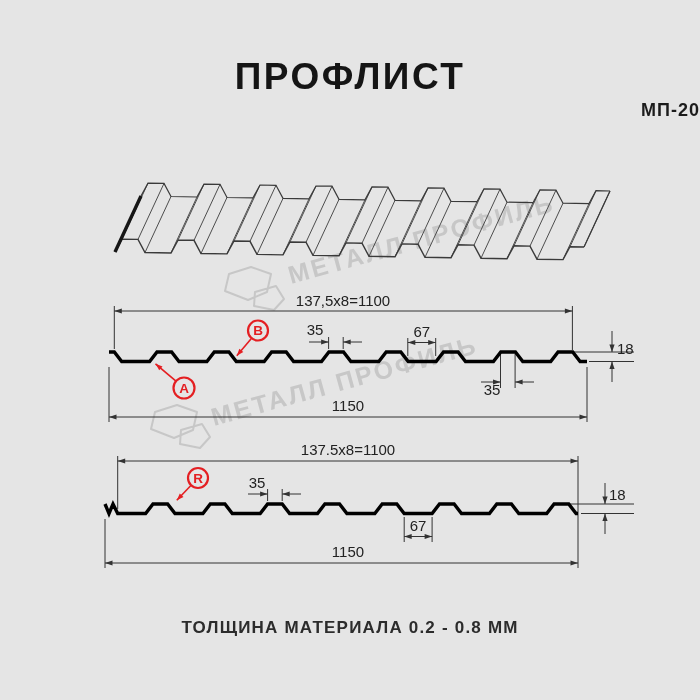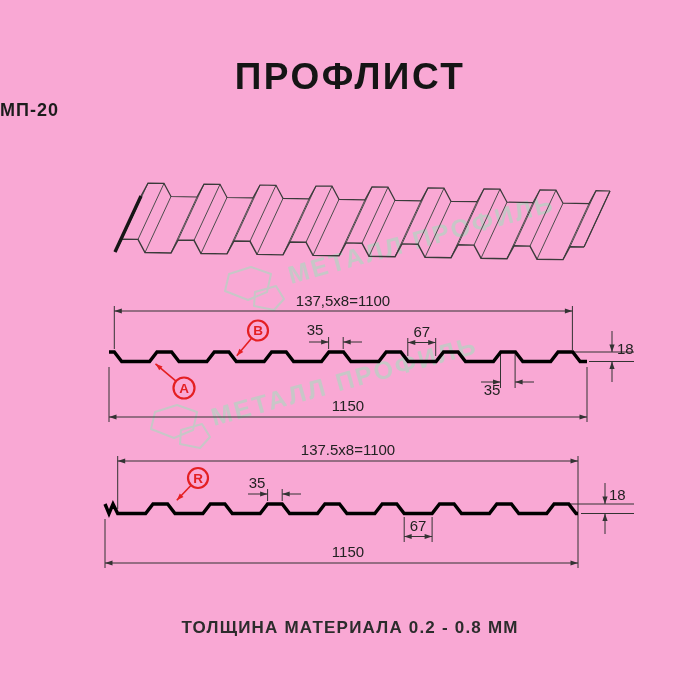--- a/index.html
+++ b/index.html
@@ -1,20 +1,20 @@
 <!DOCTYPE html>
 <html><head>
 <meta charset="utf-8">
 <style>
   html,body{margin:0;padding:0;background:#fff;}
-  .page{position:relative;width:700px;height:700px;background:#f9a8d4;overflow:hidden;
+  .page{position:relative;width:700px;height:700px;background:#e5e5e5;overflow:hidden;
         font-family:"Liberation Sans","DejaVu Sans",sans-serif;}
   .title{position:absolute;left:0;top:56px;width:100%;text-align:center;
          font-size:37px;font-weight:700;letter-spacing:2.5px;color:#151515;}
-  .subtitle{position:absolute;left:0;top:100px;width:100%;text-align:left;
+  .subtitle{position:absolute;left:0;top:100px;width:100%;text-align:right;
          font-size:18px;font-weight:700;letter-spacing:1px;color:#1c1c1c;}
   .footer{position:absolute;left:0;top:618px;width:100%;text-align:center;
          font-size:17px;font-weight:700;letter-spacing:1.2px;color:#2c2c2c;}
   svg.dwg{position:absolute;left:0;top:0;}
   .dim-text{font-size:15px;fill:#222;text-anchor:middle;
             font-family:"Liberation Sans","DejaVu Sans",sans-serif;}
   .dim-text.start{text-anchor:start;}
   .red-circle{fill:none;stroke:var(--red,#e41f22);stroke-width:2.2;}
   .red-label{font-size:13.5px;font-weight:700;fill:var(--red,#e41f22);text-anchor:middle;
              font-family:"Liberation Sans","DejaVu Sans",sans-serif;}

